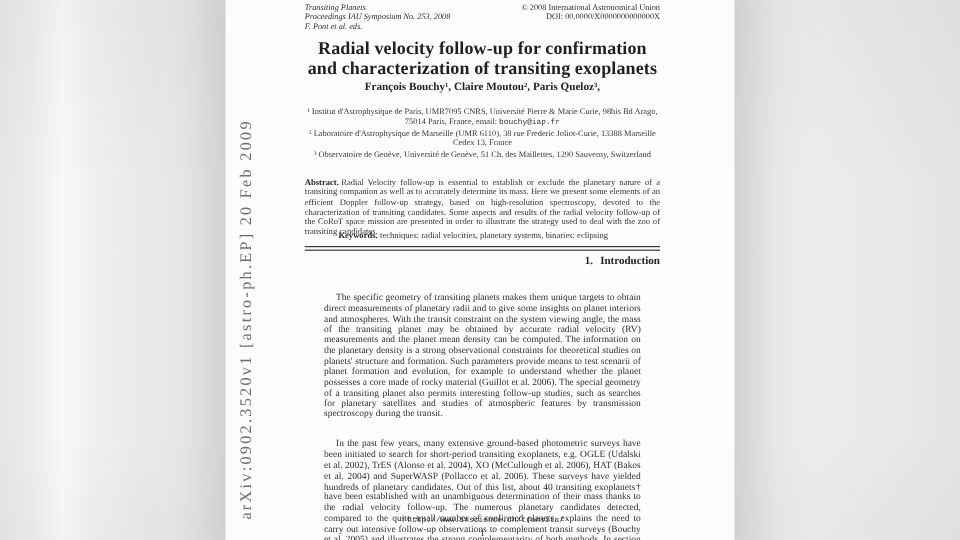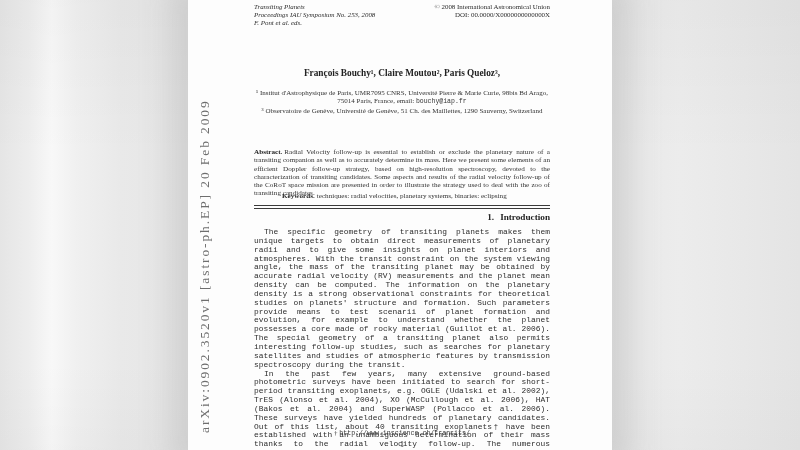--- a/index.html
+++ b/index.html
@@ -40,21 +40,21 @@
   .abstract { top: 148px; text-align: justify; font-size: 7.15px; line-height: 8.3px; color: #333; }
   .abstract b, .keywords b { color: #1f1f1f; margin-right: 2px; }
   .keywords { top: 192px; font-size: 7.15px; line-height: 8.3px; color: #333; margin-left: 28px; }
 
   .rule { top: 205px; height: 2px; border-top: 1.5px solid #3a3a3a; border-bottom: 0.9px solid #3a3a3a; }
 
   .sec-head { top: 212px; font-weight: bold; font-size: 9.2px; color: #1f1f1f; text-align: right; }
   .sec-head .sec-title { margin-left: 6px; }
 
   .bodytext { top: 228px; font-size: 7.9px; line-height: 8.85px; text-align: justify; color: #2d2d2d; }
-  .bodytext p { margin: 0; text-indent: 10px; font-family: Liberation Mono, monospace; }
+  .bodytext p { margin: 16px; text-indent: 10px; }
 
   .footnote { top: 429px; text-align: center; font-size: 7px; color: #333; }
   .footnote .mono { font-size: 6.6px; }
   .pagenum { top: 440px; text-align: center; font-size: 8px; color: #333; }
 
   
   .arxiv-stamp {
     position: absolute; left: 9px; top: 433px;
     transform-origin: 0 0; transform: rotate(-90deg);
     white-space: nowrap;
@@ -75,27 +75,32 @@
       <div>Transiting Planets</div>
       <div>Proceedings IAU Symposium No. 253, 2008</div>
       <div>F. Pont et al. eds.</div>
     </div>
     <div class="right">
       <div>© 2008 International Astronomical Union</div>
       <div>DOI: 00.0000/X0000000000000X</div>
     </div>
   </div>
 
+  <div class="col title">
+    <div>Radial velocity follow-up for confirmation</div>
+    <div>and characterization of transiting exoplanets</div>
+  </div>
 
   <div class="col authors">
     <div>François Bouchy¹, Claire Moutou², Paris Queloz³,</div>
   </div>
 
   <div class="col affils">
     <div class="aff"><span>¹ Institut d'Astrophysique de Paris, UMR7095 CNRS, Université Pierre &amp; Marie Curie, 98bis Bd Arago, 75014 Paris, France, email: </span><span class="mono">bouchy@iap.fr</span></div>
+    <div class="aff">² Laboratoire d'Astrophysique de Marseille (UMR 6110), 38 rue Frederic Joliot-Curie, 13388 Marseille Cedex 13, France</div>
     <div class="aff">³ Observatoire de Genève, Université de Genève, 51 Ch. des Maillettes, 1290 Sauverny, Switzerland</div>
   </div>
 
   <div class="col abstract">
     <b>Abstract.</b><span>Radial Velocity follow-up is essential to establish or exclude the planetary nature of a transiting companion as well as to accurately determine its mass. Here we present some elements of an efficient Doppler follow-up strategy, based on high-resolution spectroscopy, devoted to the characterization of transiting candidates. Some aspects and results of the radial velocity follow-up of the CoRoT space mission are presented in order to illustrate the strategy used to deal with the zoo of transiting candidates.</span>
   </div>
 
   <div class="col keywords">
     <b>Keywords.</b><span>techniques: radial velocities, planetary systems, binaries: eclipsing</span>
   </div>

